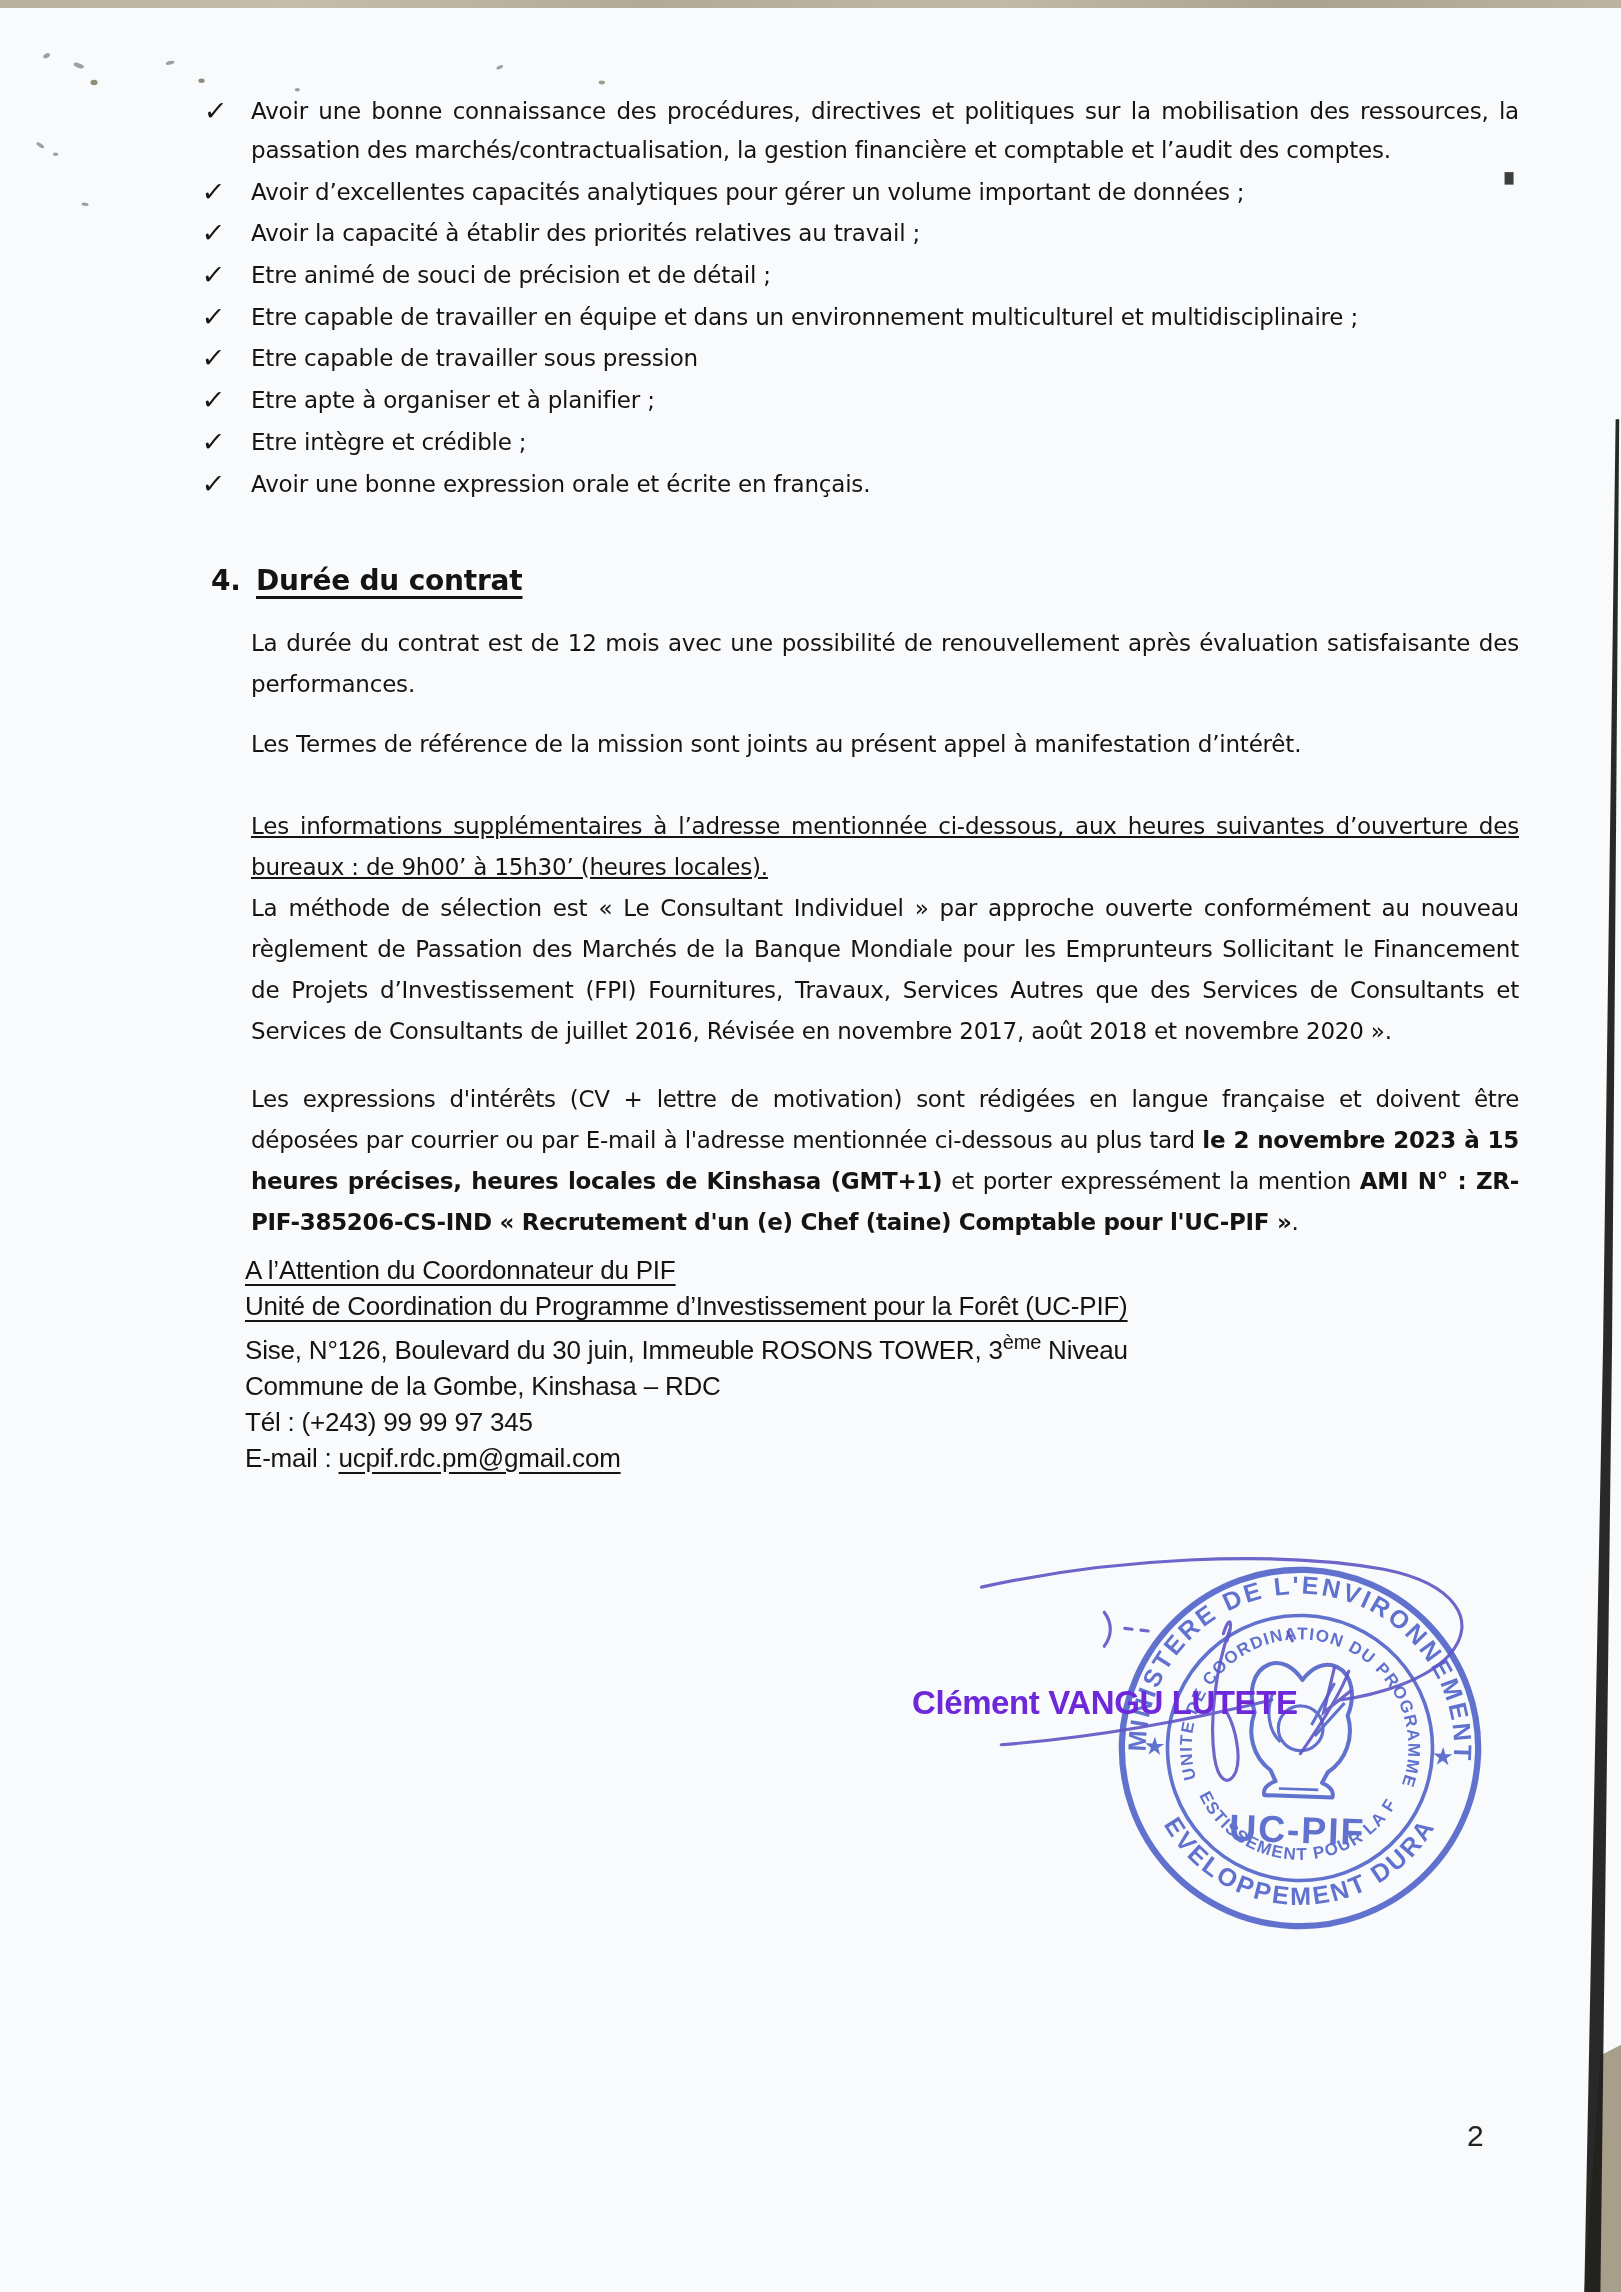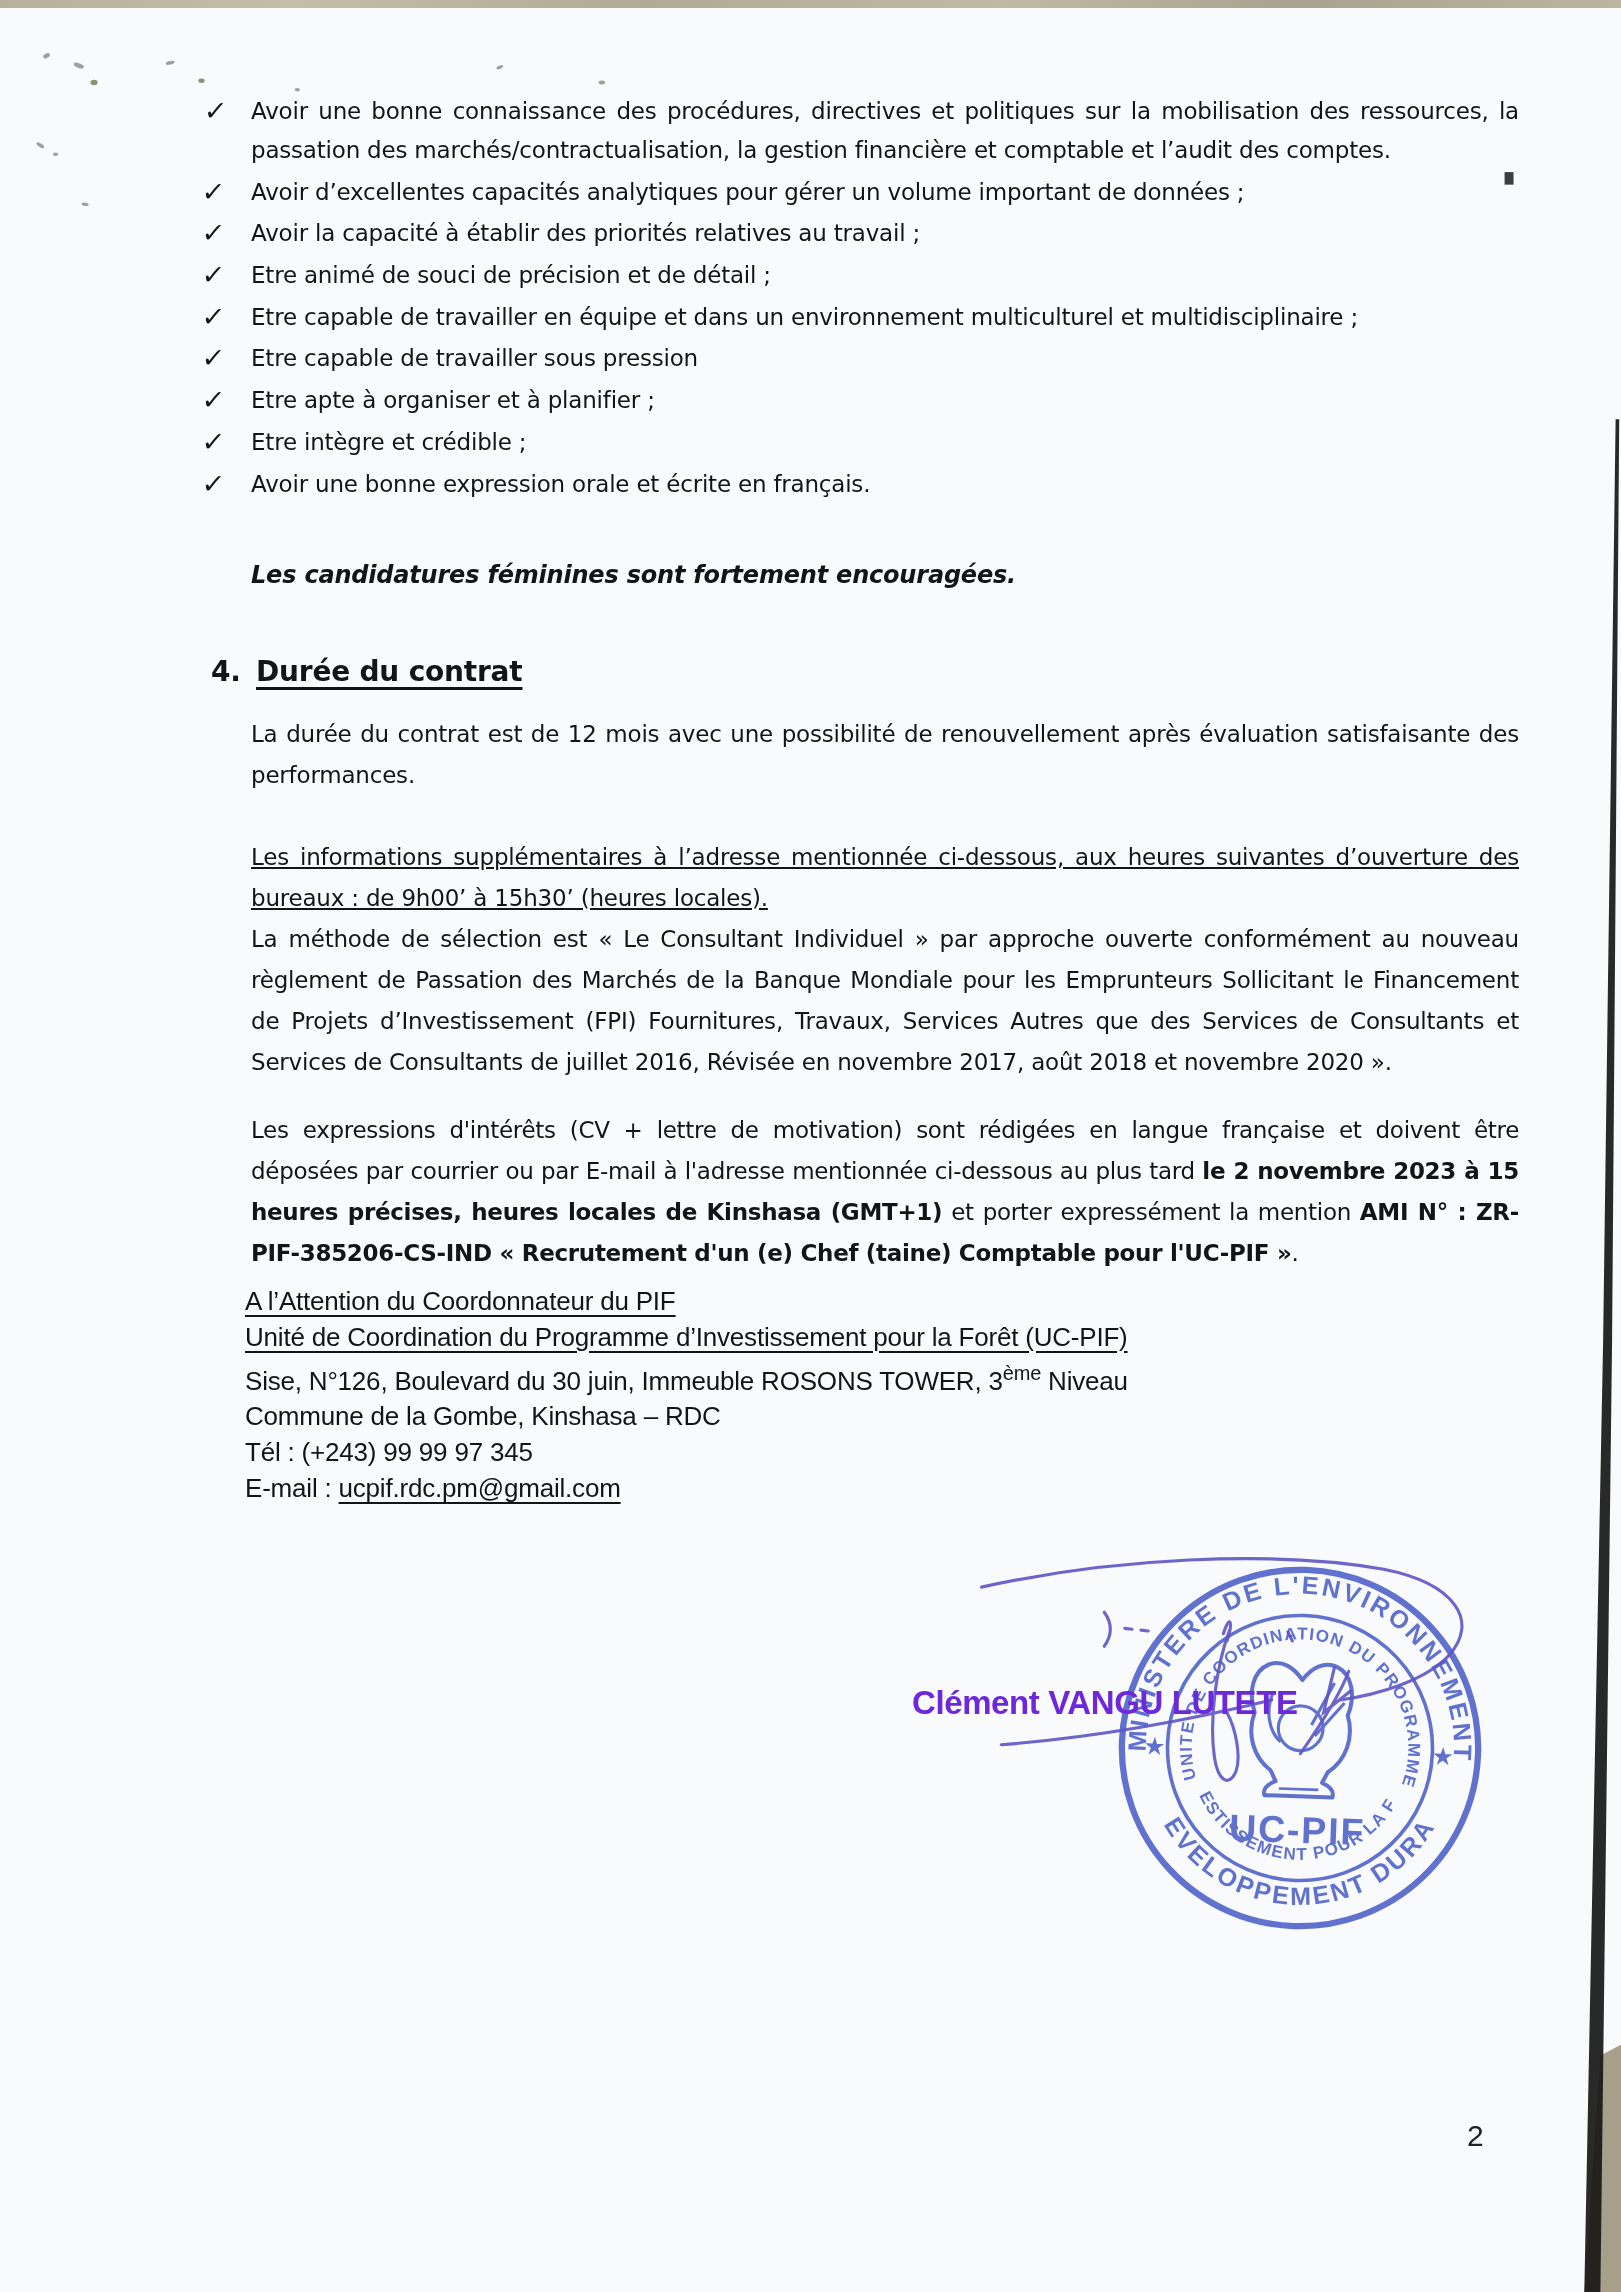--- a/index.html
+++ b/index.html
@@ -127,28 +127,28 @@
       <li>
           <span class="check">✓</span>
           <span class="item-text">Etre intègre et crédible ;</span>
         </li>
       <li>
           <span class="check">✓</span>
           <span class="item-text">Avoir une bonne expression orale et écrite en français.</span>
         </li>
     </ul>
 
-    <div class="note">Les candidatures féminines sont fortement encouragées.</div>
 
     <div class="heading">
       <span class="num">4.</span>
       <span class="title">Durée du contrat</span>
     </div>
 
     <p class="para p1">La durée du contrat est de 12 mois avec une possibilité de renouvellement après évaluation satisfaisante des performances.</p>
+    <p class="para p2">Les Termes de référence de la mission sont joints au présent appel à manifestation d’intérêt.</p>
     <p class="para p3a">Les informations supplémentaires à l’adresse mentionnée ci-dessous, aux heures suivantes d’ouverture des bureaux : de 9h00’ à 15h30’ (heures locales).</p>
     <p class="para p3b">La méthode de sélection est « Le Consultant Individuel » par approche ouverte conformément au nouveau règlement de Passation des Marchés de la Banque Mondiale pour les Emprunteurs Sollicitant le Financement de Projets d’Investissement (FPI) Fournitures, Travaux, Services Autres que des Services de Consultants et Services de Consultants de juillet 2016, Révisée en novembre 2017, août 2018 et novembre 2020 ».</p>
 
     <p class="para p4"><span>Les expressions d'intérêts (CV + lettre de motivation) sont rédigées en langue française et doivent être déposées par courrier ou par E-mail à l'adresse mentionnée ci-dessous au plus tard </span><b>le 2 novembre 2023 à 15 heures précises, heures locales de Kinshasa (GMT+1)</b><span> et porter expressément la mention </span><b>AMI N° : ZR-PIF-385206-CS-IND « Recrutement d'un (e) Chef (taine) Comptable pour l'UC-PIF »</b><span>.</span></p>
 
     <div class="address">
       <div class="bold-u">A l’Attention du Coordonnateur du PIF</div>
       <div class="bold-u">Unité de Coordination du Programme d’Investissement pour la Forêt (UC-PIF)</div>
       <div><span>Sise, N°126, Boulevard du 30 juin, Immeuble ROSONS TOWER, 3</span><sup>ème</sup><span> Niveau</span></div>
       <div>Commune de la Gombe, Kinshasa – RDC</div>

